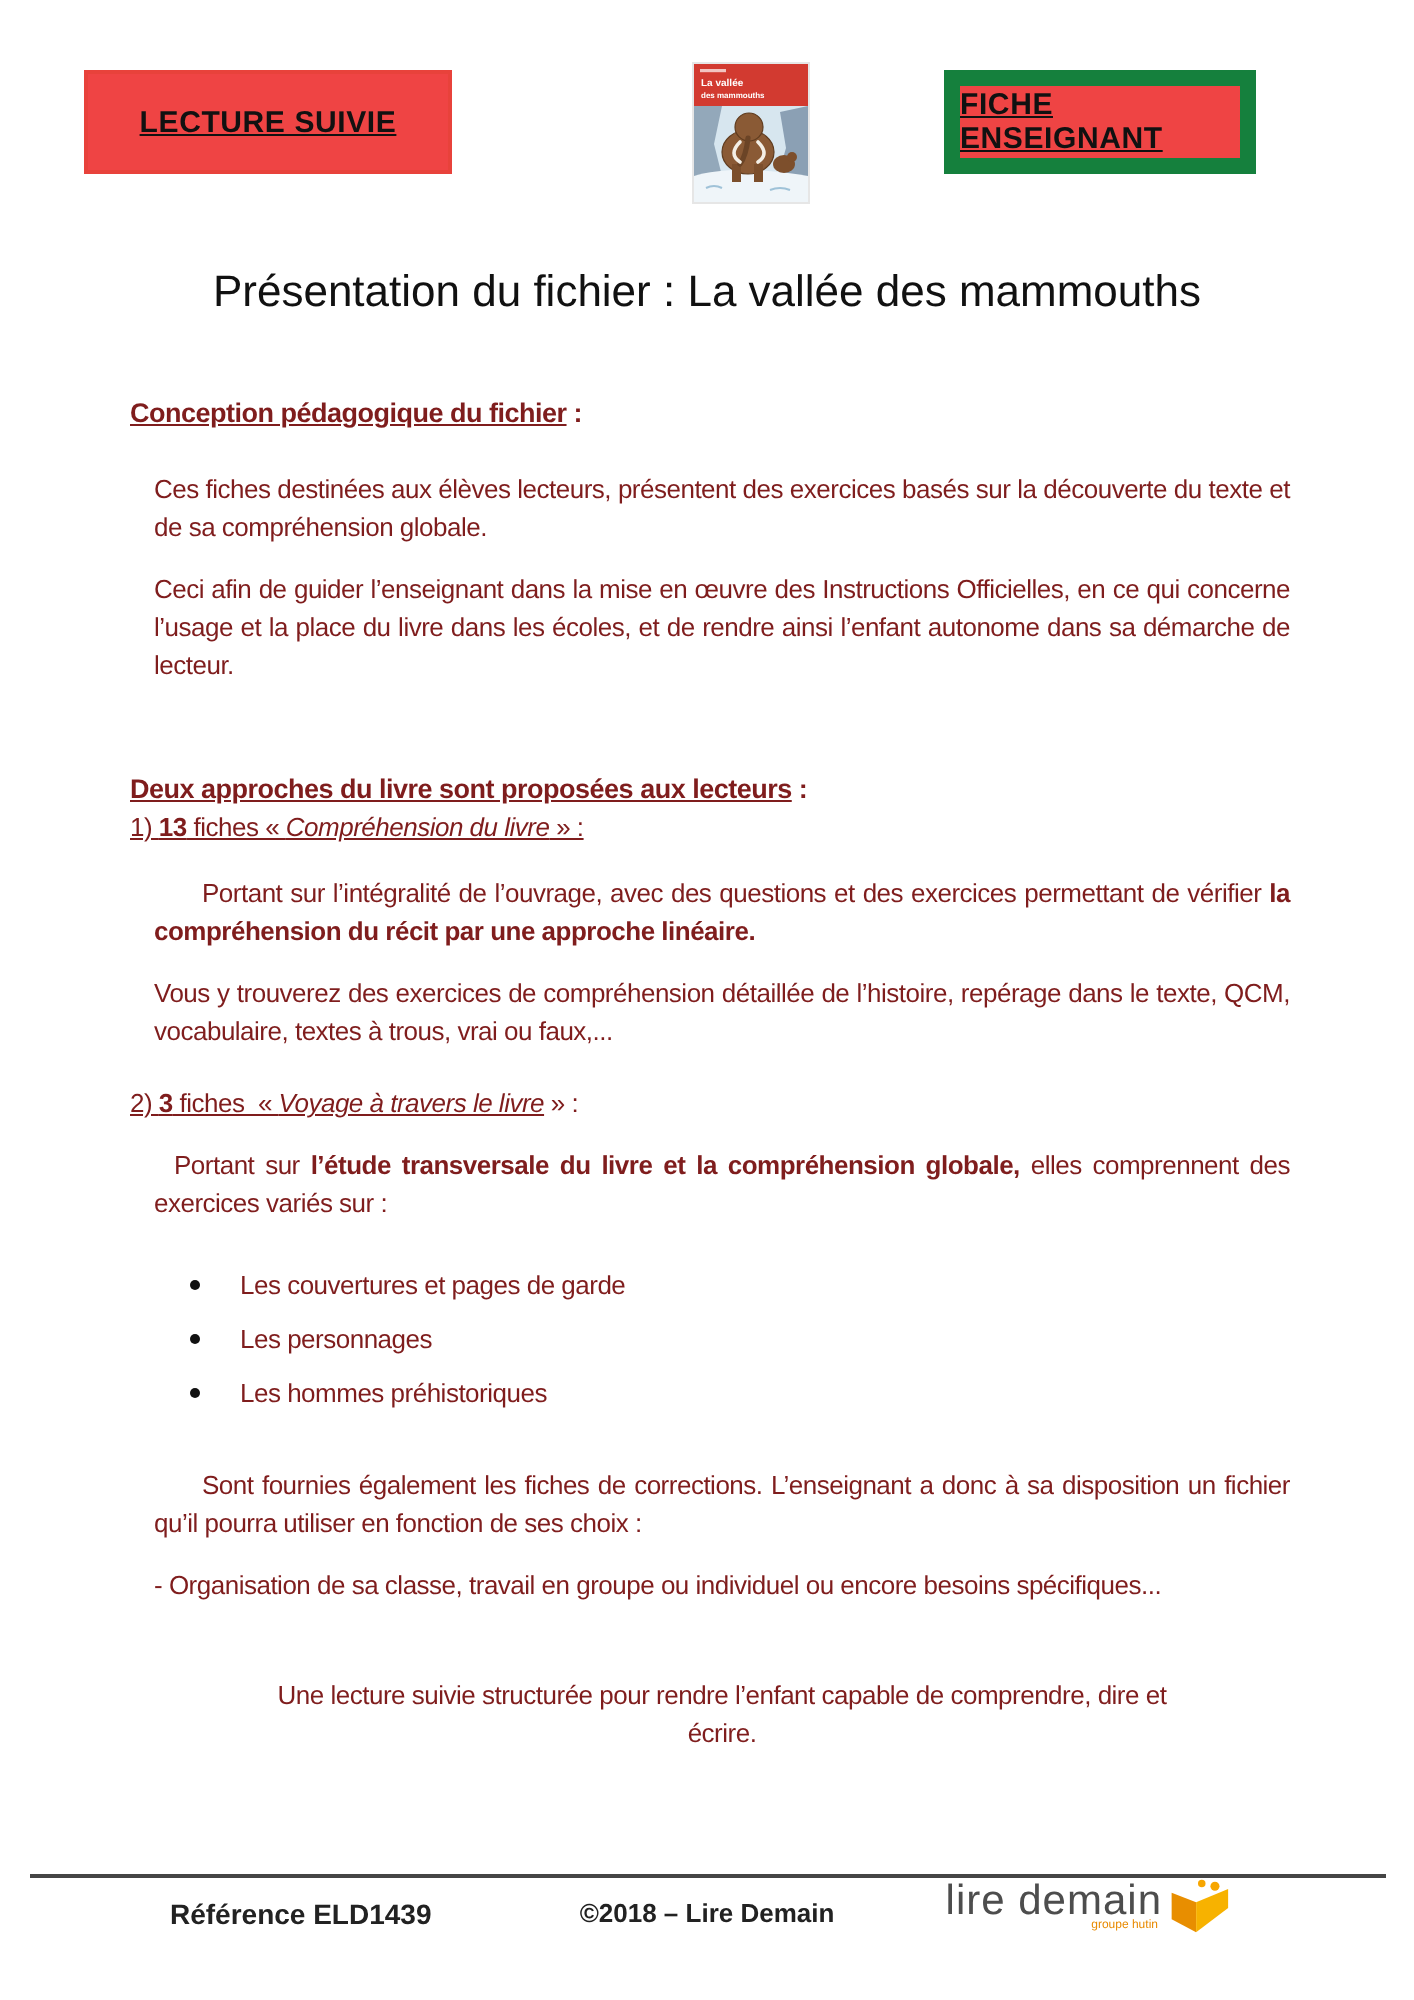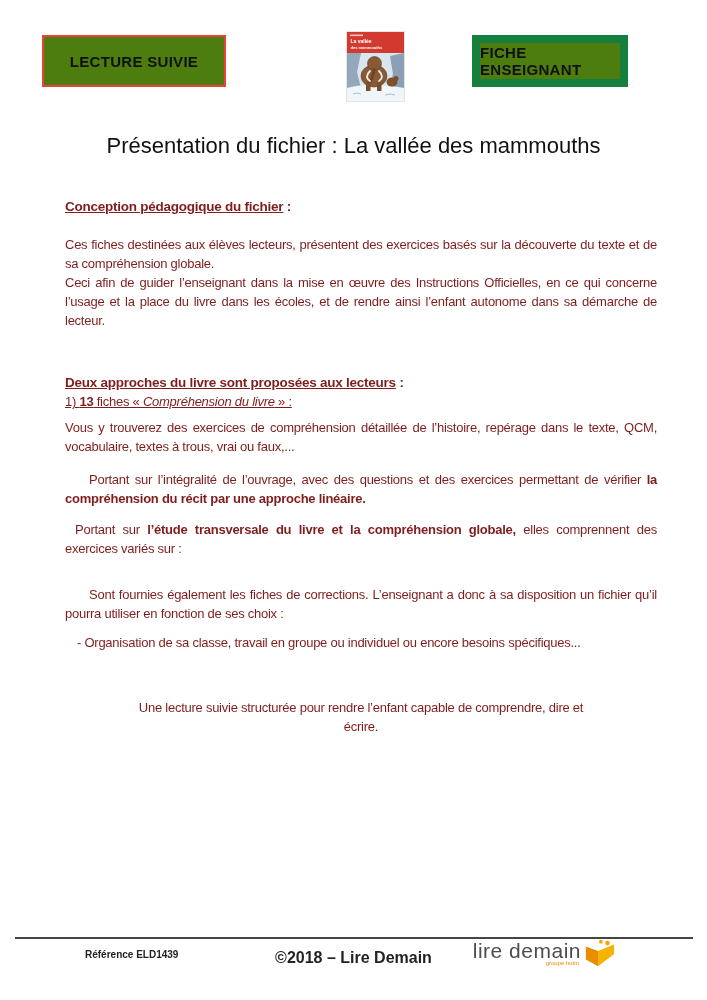--- a/index.html
+++ b/index.html
@@ -4,55 +4,55 @@
 <style>
   html,body{margin:0;padding:0;background:#ffffff;}
   .page{
     position:relative;width:707px;height:1000px;background:#ffffff;overflow:hidden;
     font-family:"Liberation Sans","DejaVu Sans",sans-serif;color:#1a1a1a;
   }
   
   .badge{
     position:absolute;top:35px;height:52px;box-sizing:border-box;
     display:flex;align-items:center;justify-content:center;
-    font-size:15px;font-weight:bold;letter-spacing:.3px;color:#111;background:#4d7c0f;
+    font-size:15px;font-weight:bold;letter-spacing:.3px;color:#111;background:#ef4444;text-decoration:underline;
   }
   .badge.red{left:42px;width:184px;border:2px solid #e8423b;}
   .badge.blue{left:472px;width:156px;border:8px solid #15803d;}
   .cover{position:absolute;left:347px;top:32px;width:57px;height:69px;box-shadow:0 0 0 1px #e6e6e6;}
   
   .doc-title{
     position:absolute;left:0;right:0;top:133px;text-align:center;
     font-size:22px;font-weight:normal;color:#111;margin:0;
   }
   
   .content{
     position:absolute;left:65px;width:592px;top:197px;
     font-size:13px;line-height:19px;letter-spacing:-0.25px;color:#7f1d1d;
   }
   .hline{font-weight:bold;font-size:13.5px;}
   .hline .hu{text-decoration:underline;}
-  .just{text-align:justify;margin:0;}
+  .just{text-align:justify;margin:12px;}
   .para-block{margin-top:19px;}
   .indent{text-indent:24px;}
   .numline{white-space:pre-wrap;}
   .numline .u{text-decoration:underline;}
   .numline .cnt{font-weight:bold;}
   .numline .ital{font-style:italic;}
   .b{font-weight:bold;}
   .bullets{margin:22px 0 0 0;padding:0;list-style:none;}
   .bullets li{position:relative;padding-left:55px;margin-bottom:8px;}
   .bullets li .dot{position:absolute;left:30px;top:7px;width:5px;height:5px;border-radius:50%;background:#111;}
   .glossary{margin-top:13px;}
   .options{padding-left:12px;margin-top:10px;}
-  .closing{margin:46px auto 0 auto;max-width:470px;text-align:center;}
+  .closing{margin:36px auto 0 auto;max-width:470px;text-align:center;}
   
   .footer-rule{position:absolute;left:15px;right:14px;top:937px;height:2px;background:#454545;}
-  .footer-ref{position:absolute;left:85px;top:949px;font-size:10px;font-weight:bold;color:#222;}
-  .footer-copy{position:absolute;left:0;right:0;top:949px;text-align:center;font-size:16px;font-weight:bold;color:#222;}
+  .footer-ref{position:absolute;left:85px;top:949px;font-size:14px;font-weight:bold;color:#222;}
+  .footer-copy{position:absolute;left:0;right:0;top:949px;text-align:center;font-size:13px;font-weight:bold;color:#222;}
   .logo{position:absolute;right:92px;top:938px;display:flex;align-items:flex-start;justify-content:space-between;}
   .logo-textwrap{display:flex;flex-direction:column;align-items:flex-end;margin-top:2px;}
   .logo-text{font-size:21px;color:#4d4d4d;letter-spacing:.5px;line-height:22px;}
   .logo-sub{font-size:6px;color:#e88a00;margin-top:-2px;margin-right:2px;}
   .logo-icon{width:32px;height:30px;margin-left:2px;}
 </style>
 </head>
 <body>
 
 <div class="page">
@@ -93,27 +93,33 @@
 
     <div class="para-block">
       <p class="just">Ces fiches destinées aux élèves lecteurs, présentent des exercices basés sur la découverte du texte et de sa compréhension globale.</p>
       <p class="just">Ceci afin de guider l’enseignant dans la mise en œuvre des Instructions Officielles, en ce qui concerne l’usage et la place du livre dans les écoles, et de rendre ainsi l’enfant autonome dans sa démarche de lecteur.</p>
     </div>
 
     <div class="hline" style="margin-top:43px;"><span class="hu">Deux approches du livre sont proposées aux lecteurs</span><span> :</span></div>
 
     <div class="numline"><span class="u"><span>1) </span><span class="cnt">13</span><span> fiches « </span><span class="ital">Compréhension du livre</span><span> » :</span></span></div>
 
+    <p class="just indent" style="margin-top:14px;"><span>Portant sur l’intégralité de l’ouvrage, avec des questions et des exercices permettant de vérifier </span><span class="b">la compréhension du récit par une approche linéaire.</span></p>
+
     <p class="just" style="margin-top:7px;">Vous y trouverez des exercices de compréhension détaillée de l’histoire, repérage dans le texte, QCM, vocabulaire, textes à trous, vrai ou faux,...</p>
 
-    <p class="just indent" style="margin-top:14px;"><span>Portant sur l’intégralité de l’ouvrage, avec des questions et des exercices permettant de vérifier </span><span class="b">la compréhension du récit par une approche linéaire.</span></p>
-
+    <div class="numline" style="margin-top:17px;"><span class="u"><span>2) </span><span class="cnt">3</span><span> fiches  « </span><span class="ital">Voyage à travers le livre</span></span><span> » :</span></div>
 
     <p class="just" style="margin-top:12px;text-indent:10px;"><span>Portant sur </span><span class="b">l’étude transversale du livre et la compréhension globale,</span><span> elles comprennent des exercices variés sur :</span></p>
 
+    <ul class="bullets">
+      <li><span class="dot"></span><span>Les couvertures et pages de garde</span></li>
+      <li><span class="dot"></span><span>Les personnages</span></li>
+      <li><span class="dot"></span><span>Les hommes préhistoriques</span></li>
+    </ul>
 
 
     <p class="just indent" style="margin-top:27px;">Sont fournies également les fiches de corrections. L’enseignant a donc à sa disposition un fichier qu’il pourra utiliser en fonction de ses choix :</p>
 
     <div class="options">
       <div>- Organisation de sa classe, travail en groupe ou individuel ou encore besoins spécifiques...</div>
     </div>
 
     <p class="closing">Une lecture suivie structurée pour rendre l’enfant capable de comprendre, dire et écrire.</p>
   </div>

